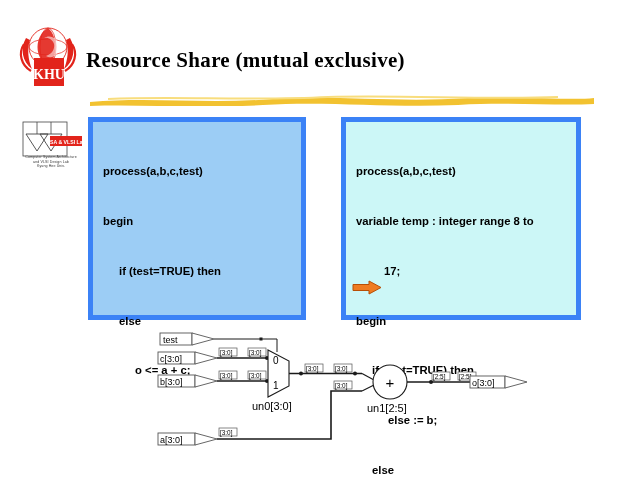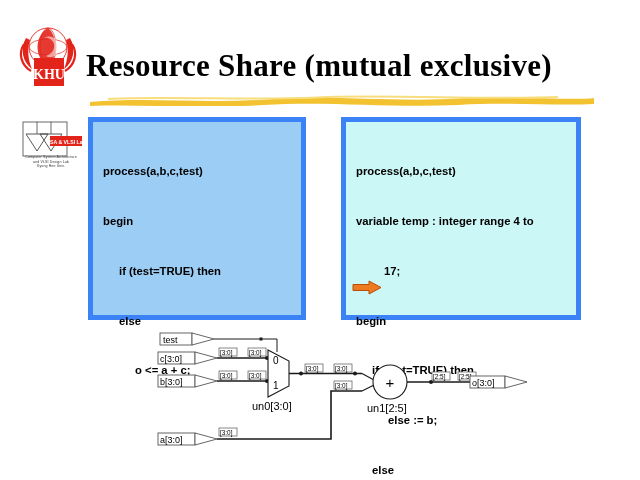--- a/index.html
+++ b/index.html
@@ -26,21 +26,21 @@
     height: 68px;
   }
 
   
   .title {
     position: absolute;
     left: 86px;
     top: 48px;
     font-family: "Liberation Serif", serif;
     font-weight: bold;
-    font-size: 31px;
+    font-size: 21px;
     color: #000000;
     letter-spacing: 0.3px;
     white-space: nowrap;
   }
   .title-underline {
     position: absolute;
     left: 88px;
     top: 95px;
     width: 508px;
     height: 11px;
@@ -168,21 +168,21 @@
     <div class="code-line">process(a,b,c,test)</div>
     <div class="code-line">begin</div>
     <div class="code-line ind1">if (test=TRUE) then</div>
     <div class="code-line ind1">else</div>
     <div class="code-line ind2">o &lt;= a + c;</div>
     
   </div>
 
   <div class="code-box" id="code-right">
     <div class="code-line">process(a,b,c,test)</div>
-    <div class="code-line">variable temp : integer range 4 to</div>
+    <div class="code-line">variable temp : integer range 8 to</div>
     <div class="code-line ind-wrap">17;</div>
     <div class="code-line">begin</div>
     <div class="code-line ind1">if (test=TRUE) then</div>
     <div class="code-line ind2">else := b;</div>
     <div class="code-line ind1">else</div>
     
     
     
     
   </div>

